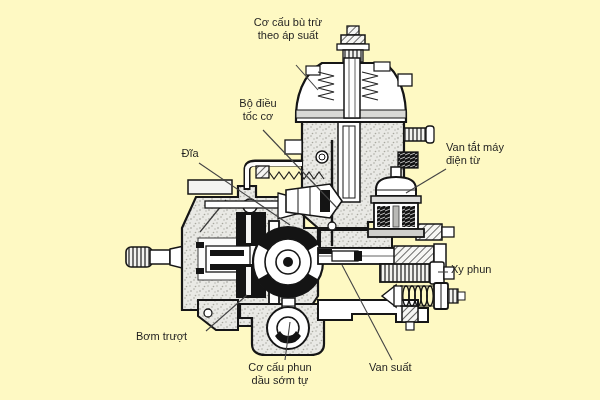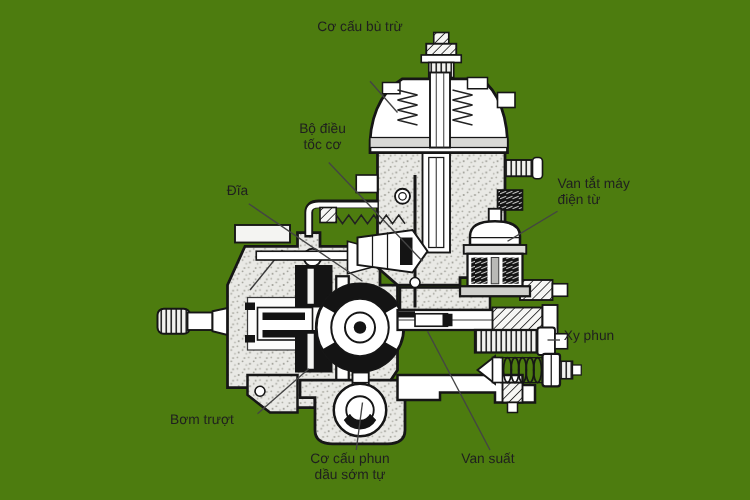--- a/index.html
+++ b/index.html
@@ -1,17 +1,17 @@
 <!DOCTYPE html>
 <html><head>
 <meta charset="utf-8">
 <style>
   html,body{margin:0;padding:0;background:#fff;}
   .stage{
-    position:relative;width:600px;height:400px;background:#4d7c0f;
+    position:relative;width:600px;height:400px;background:#fef9c3;
     font-family:"Liberation Sans", sans-serif;overflow:hidden;
   }
   .stage svg{position:absolute;left:0;top:0;}
   .label{
     position:absolute;font-size:11px;line-height:13px;color:#1f1f1f;
     text-align:center;white-space:nowrap;
   }
   .label.ta-left{text-align:left;}
 </style>
 </head>
@@ -203,20 +203,21 @@
       <line x1="446" y1="169" x2="406" y2="193"></line>
       <line x1="438" y1="272" x2="448" y2="272"></line>
       <line x1="206" y1="331" x2="247" y2="295"></line>
       <line x1="285" y1="360" x2="290" y2="322"></line>
       <line x1="392" y1="360" x2="342" y2="265"></line>
     </g>
   </svg>
 
   <div class="label" style="left:232px;top:16px;width:112px;">
     <div>Cơ cấu bù trừ</div>
+    <div>theo áp suất</div>
   </div>
 
   <div class="label" style="left:222px;top:97px;width:72px;">
     <div>Bộ điều</div>
     <div>tốc cơ</div>
   </div>
 
   <div class="label" style="left:172px;top:147px;width:36px;">
     <div>Đĩa</div>
   </div>

